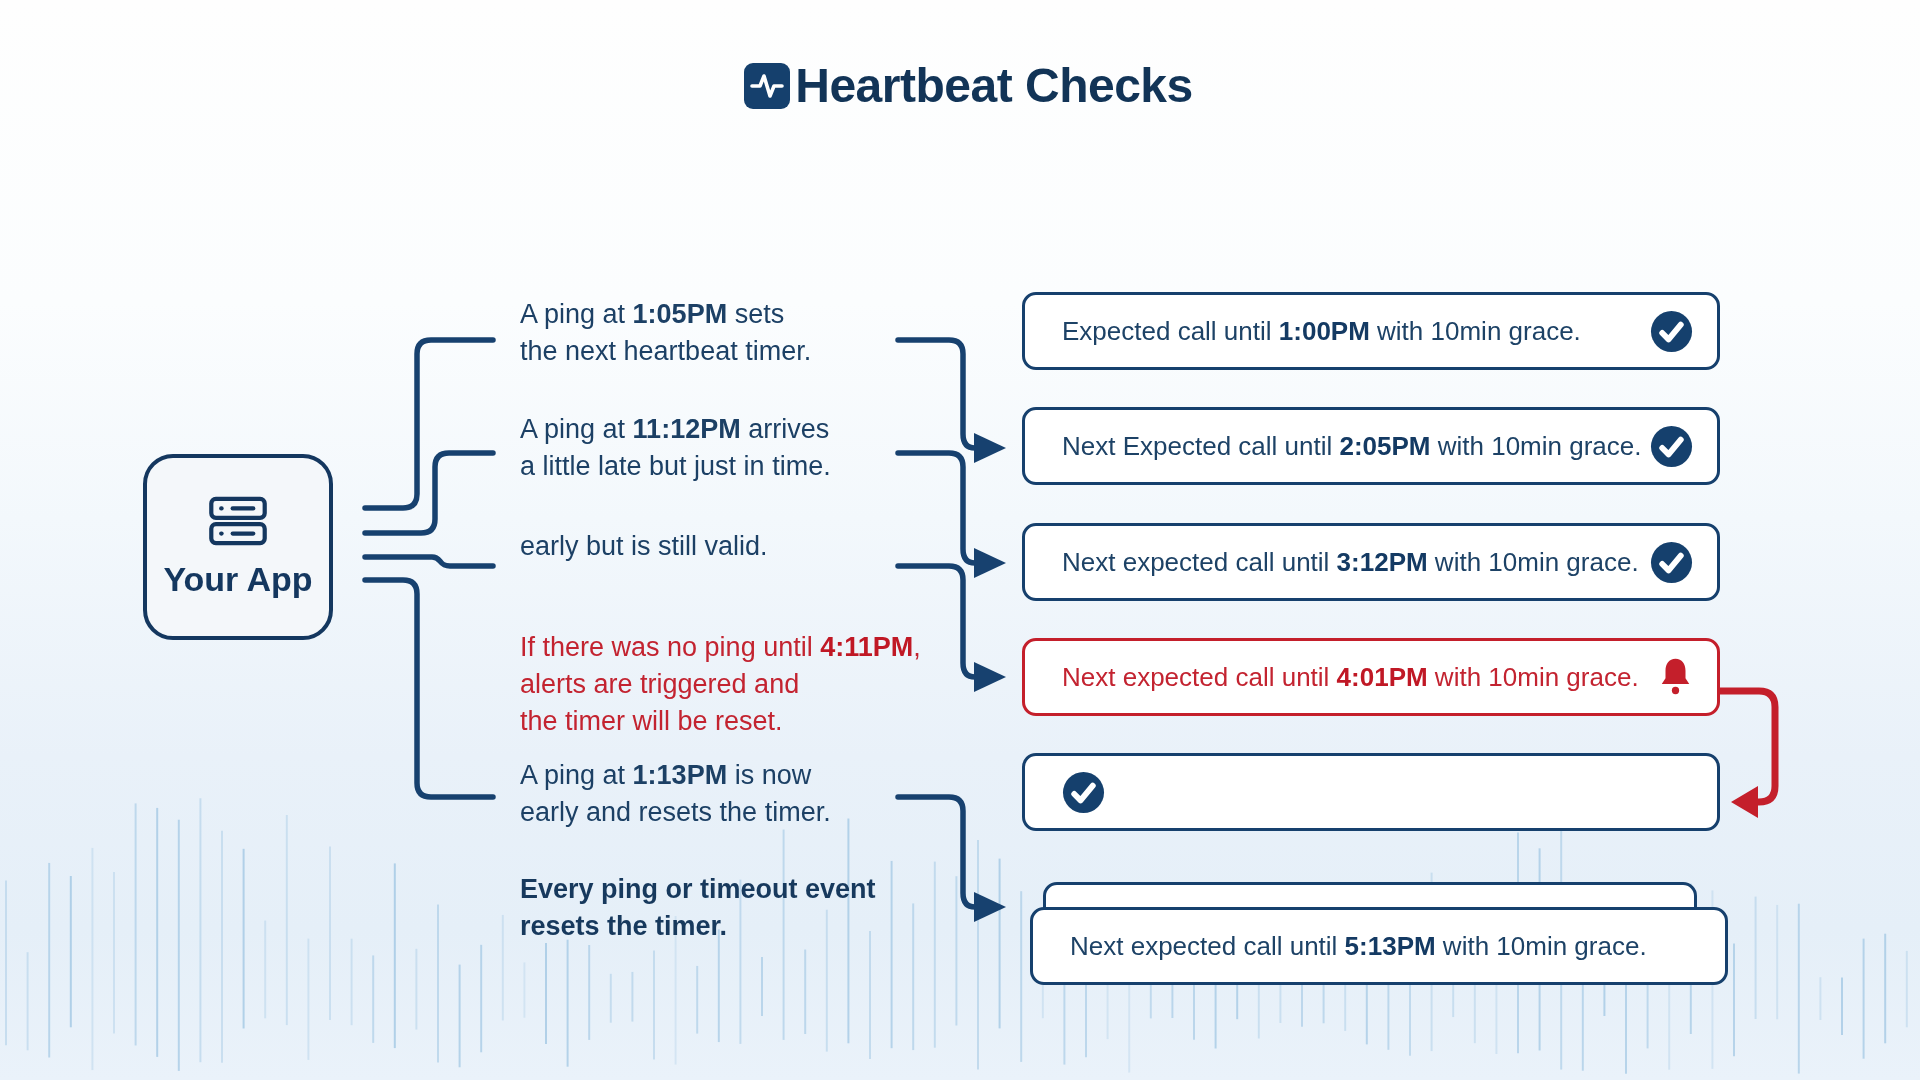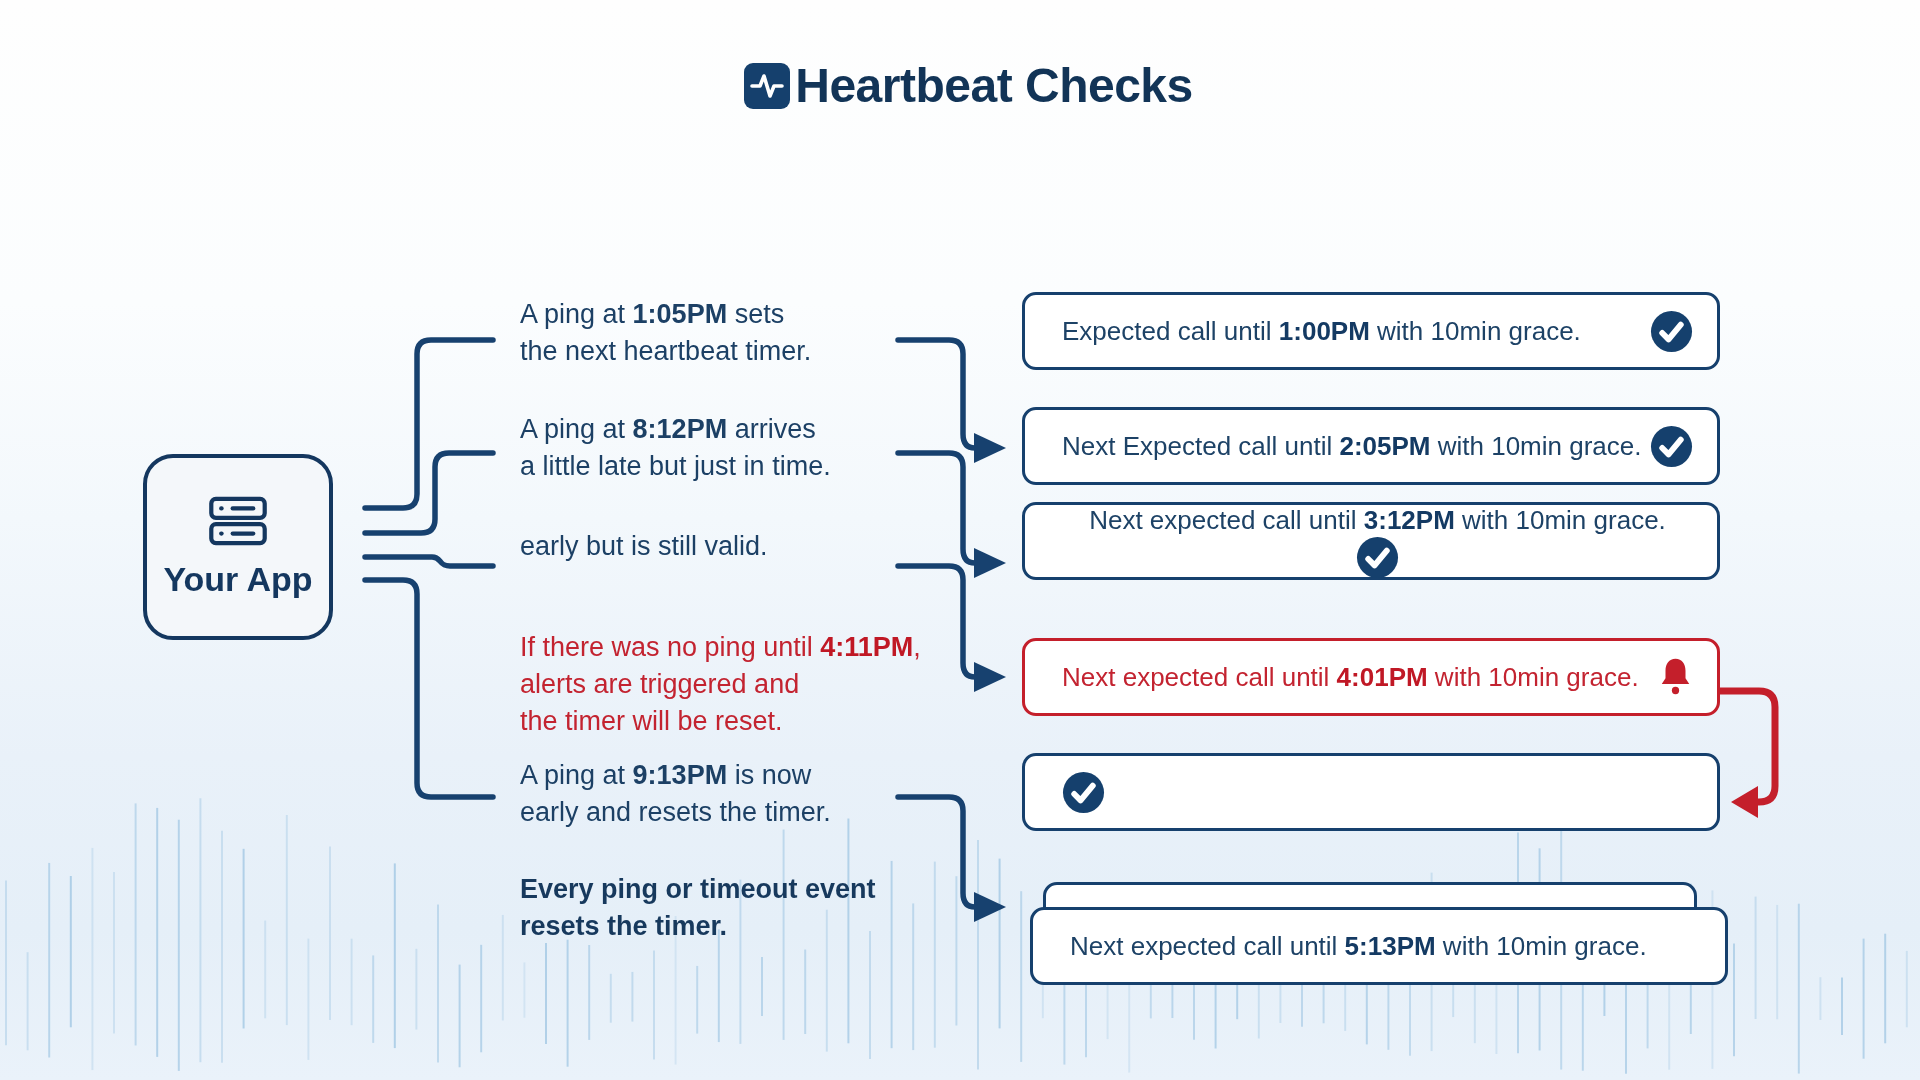--- a/index.html
+++ b/index.html
@@ -192,33 +192,33 @@
 
   <div class="stack-card" style="left:1066px;top:892px;width:609px;height:93px;"></div>
   <div class="stack-card" style="left:1043px;top:882px;width:654px;height:83px;"></div>
 
   <div>
       <div class="event ev-normal" style="top: 296px;">
         <div class="ev-line"><span>A ping at </span><span class="b">1:05PM</span><span> sets</span></div>
         <div class="ev-line"><span>the next heartbeat timer.</span></div>
       </div>
       <div class="event ev-normal" style="top: 411px;">
-        <div class="ev-line"><span>A ping at </span><span class="b">8:12PM</span><span> arrives</span></div>
+        <div class="ev-line"><span>A ping at </span><span class="b">11:12PM</span><span> arrives</span></div>
         <div class="ev-line"><span>a little late but just in time.</span></div>
       </div>
       <div class="event ev-normal" style="top: 528px;">
         <div class="ev-line"><span>early but is still valid.</span></div>
       </div>
       <div class="event ev-alert" style="top: 629px;">
         <div class="ev-line"><span>If there was no ping until </span><span class="b">4:11PM</span><span>,</span></div>
         <div class="ev-line"><span>alerts are triggered and</span></div>
         <div class="ev-line"><span>the timer will be reset.</span></div>
       </div>
       <div class="event ev-normal" style="top: 757px;">
-        <div class="ev-line"><span>A ping at </span><span class="b">9:13PM</span><span> is now</span></div>
+        <div class="ev-line"><span>A ping at </span><span class="b">1:13PM</span><span> is now</span></div>
         <div class="ev-line"><span>early and resets the timer.</span></div>
       </div>
       <div class="event ev-emphasis" style="top: 871px;">
         <div class="ev-line"><span class="b">Every ping or timeout event</span></div>
         <div class="ev-line"><span class="b">resets the timer.</span></div>
       </div>
     </div>
 
   <div>
       <div class="check ck-ok" style="top: 292px;">
@@ -232,21 +232,21 @@
       </div>
       <div class="check ck-ok" style="top: 407px;">
         <span class="ck-text"><span>Next Expected call until </span><span class="b">2:05PM</span><span> with 10min grace.</span></span>
         <span class="ck-icon">
           <svg width="43" height="43" viewBox="0 0 44 44">
             <circle cx="22" cy="22" r="21" fill="#15406d"></circle>
             <path d="M12.5 23.5 L19 30 L31.5 15" fill="none" stroke="#ffffff" stroke-width="6" stroke-linecap="round" stroke-linejoin="round"></path>
           </svg>
         </span>
       </div>
-      <div class="check ck-ok" style="top: 502px; flex-direction: column;">
+      <div class="check ck-ok" style="top: 523px;">
         <span class="ck-text"><span>Next expected call until </span><span class="b">3:12PM</span><span> with 10min grace.</span></span>
         <span class="ck-icon">
           <svg width="43" height="43" viewBox="0 0 44 44">
             <circle cx="22" cy="22" r="21" fill="#15406d"></circle>
             <path d="M12.5 23.5 L19 30 L31.5 15" fill="none" stroke="#ffffff" stroke-width="6" stroke-linecap="round" stroke-linejoin="round"></path>
           </svg>
         </span>
       </div>
       <div class="check ck-alert" style="top: 638px;">
         <span class="ck-text"><span>Next expected call until </span><span class="b">4:01PM</span><span> with 10min grace.</span></span>

